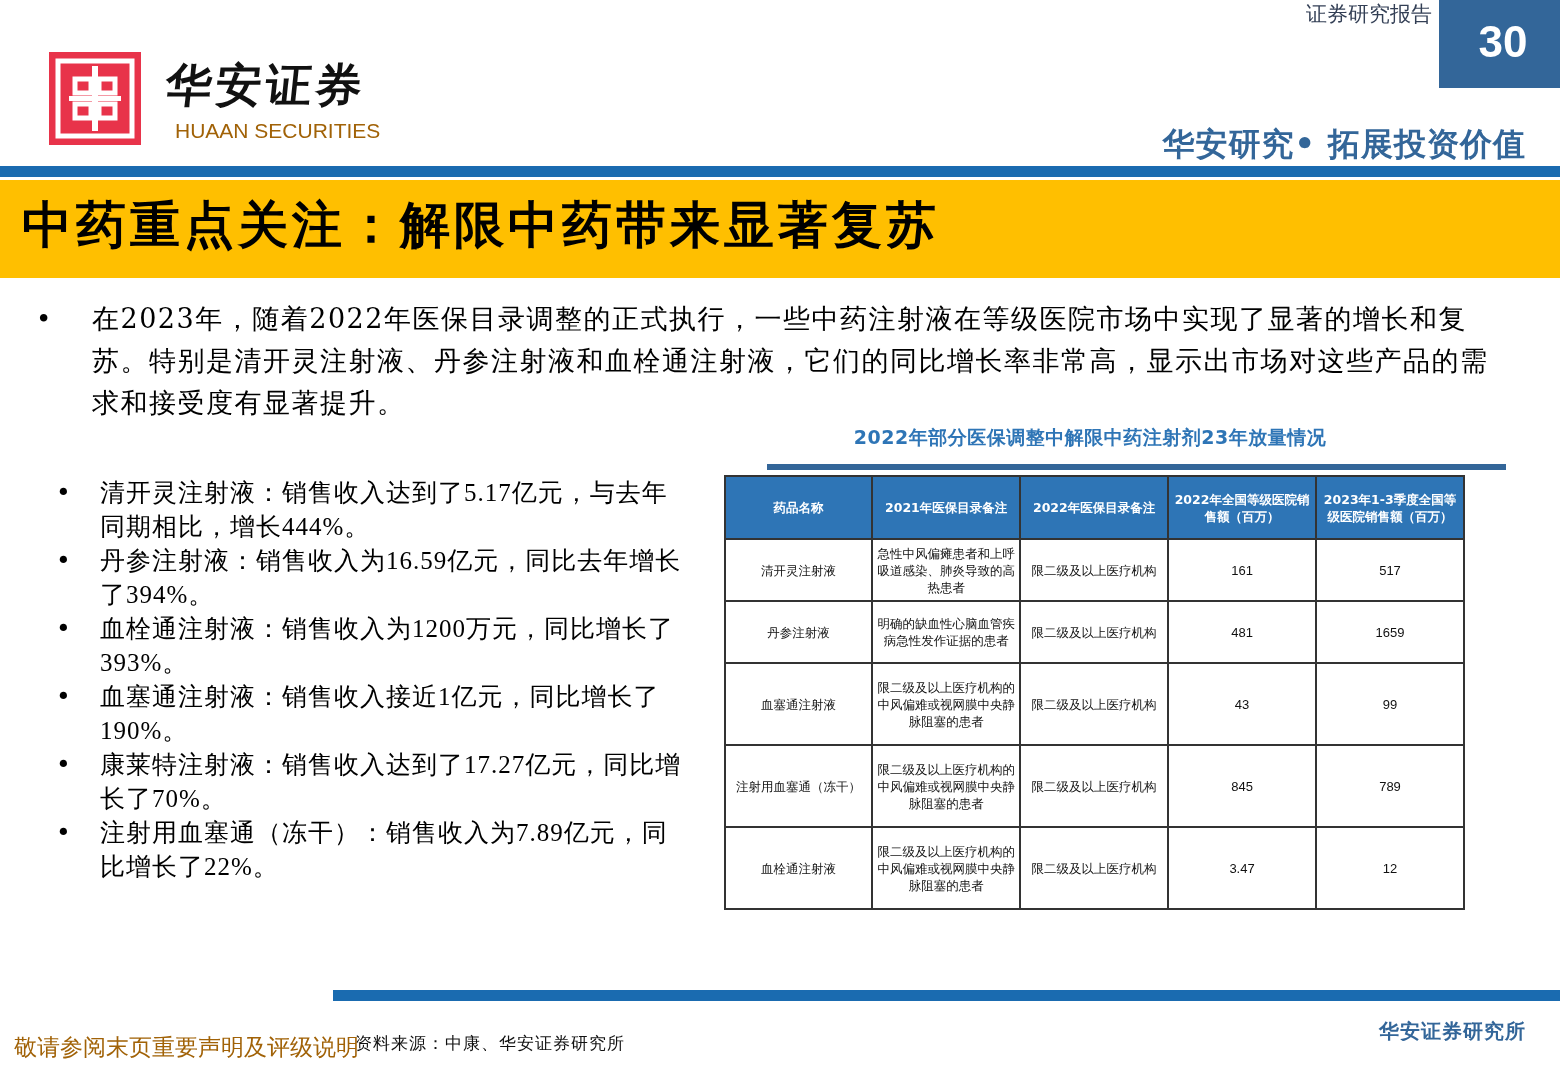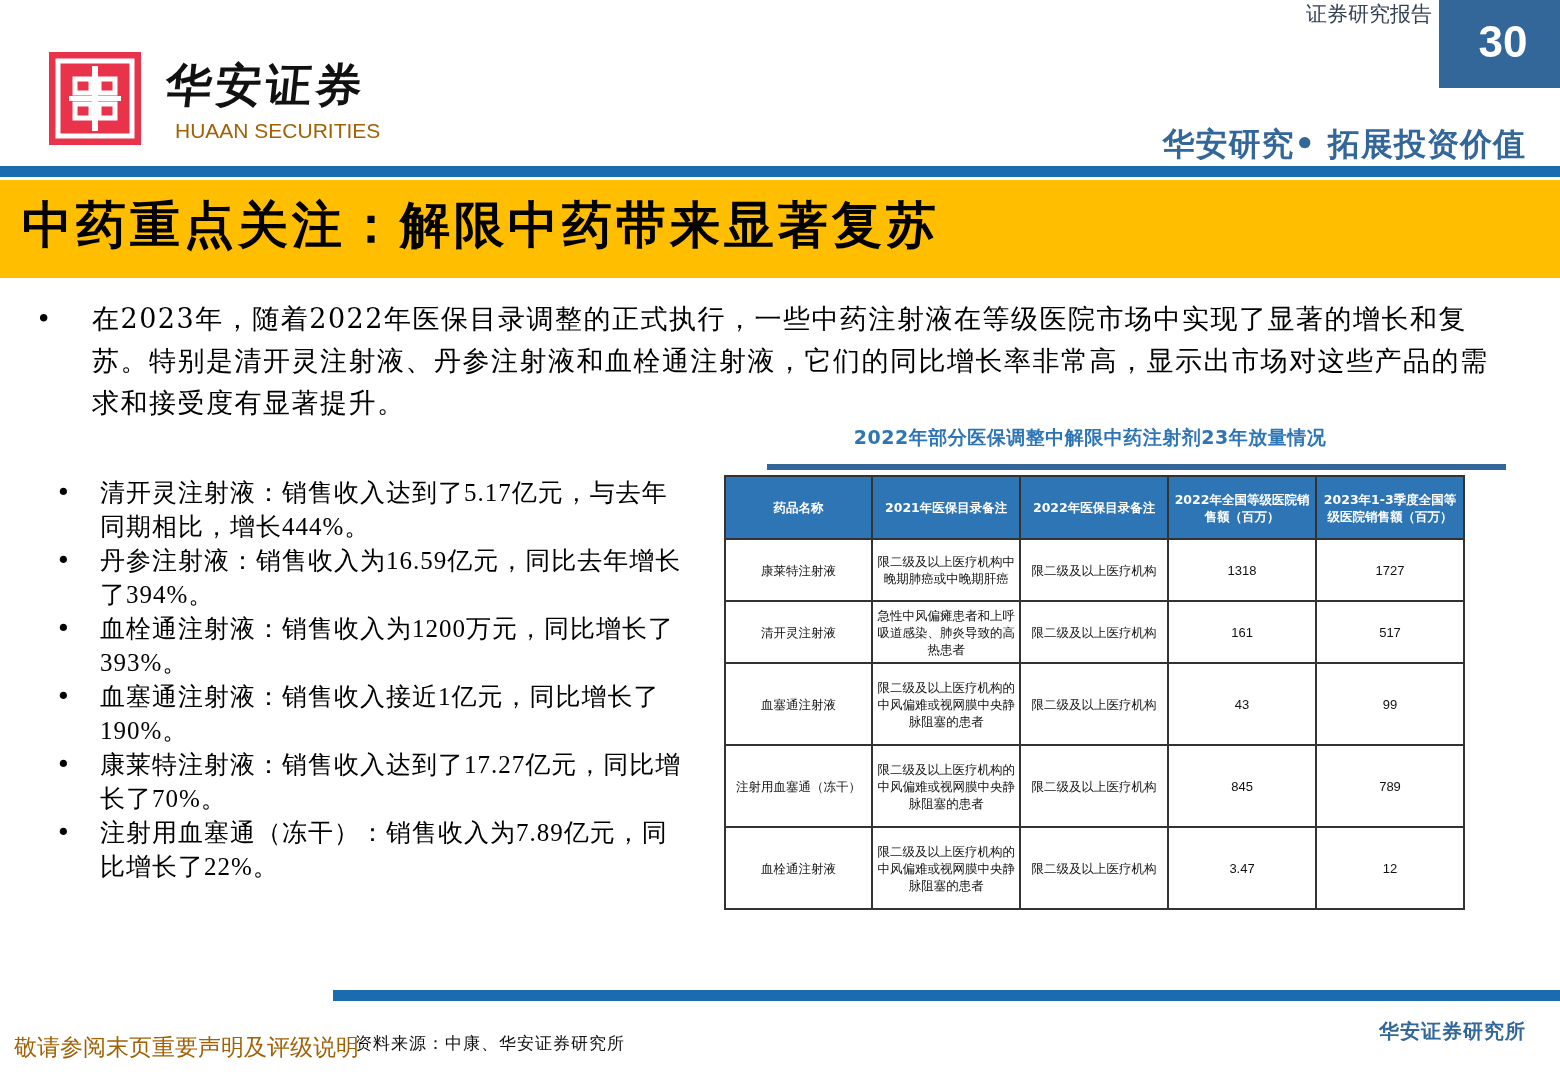--- a/index.html
+++ b/index.html
@@ -219,32 +219,32 @@
     <tr>
       <th>药品名称</th>
       <th>2021年医保目录备注</th>
       <th>2022年医保目录备注</th>
       <th>2022年全国等级医院销售额（百万）</th>
       <th>2023年1-3季度全国等级医院销售额（百万）</th>
     </tr>
   </thead>
   <tbody>
     <tr style="height:62px">
-      <td>康莱特注射液</td>
-      <td>限二级及以上医疗机构中晚期肺癌或中晚期肝癌</td>
-      <td>限二级及以上医疗机构</td>
-      <td class="num">1318</td>
-      <td class="num">1727</td>
-    </tr>
-    <tr style="height:62px">
       <td>清开灵注射液</td>
       <td>急性中风偏瘫患者和上呼吸道感染、肺炎导致的高热患者</td>
       <td>限二级及以上医疗机构</td>
       <td class="num">161</td>
       <td class="num">517</td>
+    </tr>
+    <tr style="height:62px">
+      <td>丹参注射液</td>
+      <td>明确的缺血性心脑血管疾病急性发作证据的患者</td>
+      <td>限二级及以上医疗机构</td>
+      <td class="num">481</td>
+      <td class="num">1659</td>
     </tr>
     <tr style="height:82px">
       <td>血塞通注射液</td>
       <td>限二级及以上医疗机构的中风偏难或视网膜中央静脉阻塞的患者</td>
       <td>限二级及以上医疗机构</td>
       <td class="num">43</td>
       <td class="num">99</td>
     </tr>
     <tr style="height:82px">
       <td>注射用血塞通（冻干）</td>

